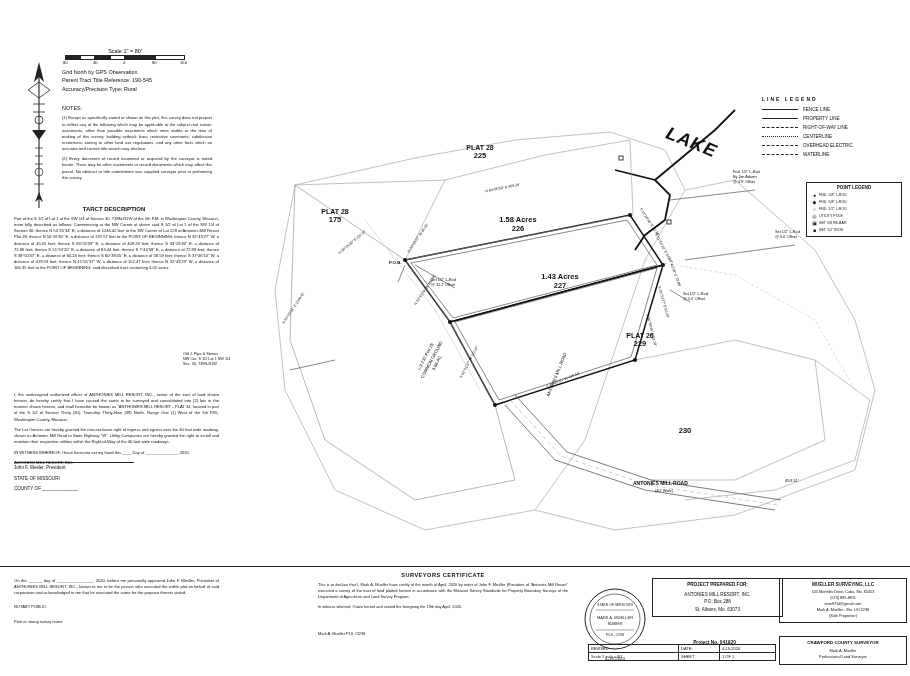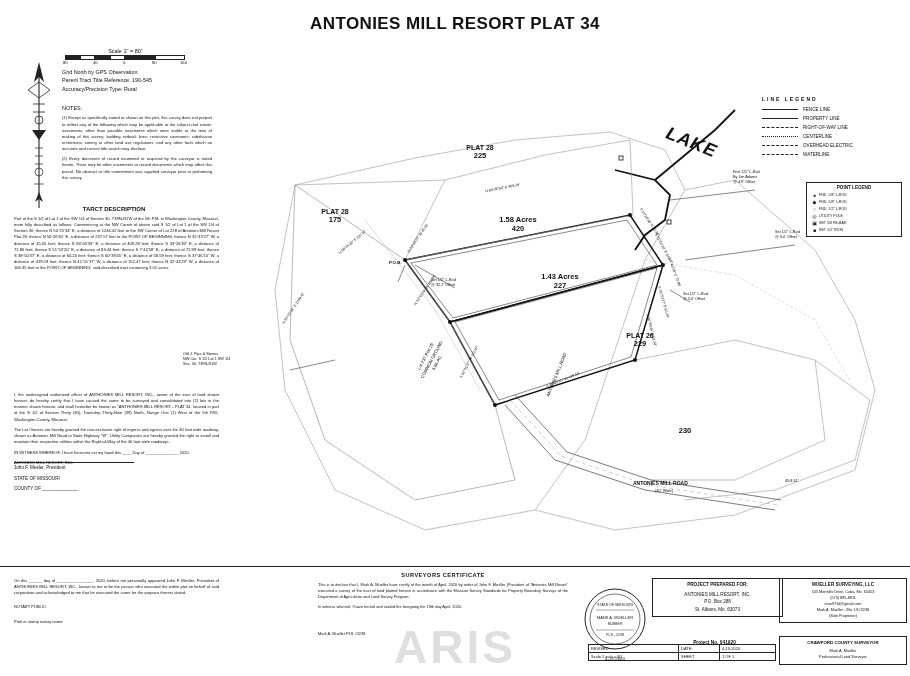--- a/index.html
+++ b/index.html
@@ -129,21 +129,20 @@
     left: 0; top: 620px; width: 910px; text-align: center;
     font-size: 46px; font-weight: bold; color: rgba(150,150,150,0.30);
     letter-spacing: 3px; pointer-events: none;
   }
 </style>
 </head>
 <body>
 
 <div class="sheet">
 
-  <div class="abs title-main">ANTONIES MILL RESORT PLAT 34</div>
 
   <div class="abs scale-box">
     <div class="scale-label">Scale 1" = 80'</div>
     <div class="scale-bar">
       <div class="scale-seg dark" style="left:0;width:15px;"></div>
       <div class="scale-seg" style="left:15px;width:15px;"></div>
       <div class="scale-seg dark" style="left:30px;width:15px;"></div>
       <div class="scale-seg" style="left:45px;width:15px;"></div>
       <div class="scale-seg dark" style="left:60px;width:30px;"></div>
       <div class="scale-seg" style="left:90px;width:30px;"></div>
@@ -341,21 +340,21 @@
       <div>PLAT 26</div>
       <div class="num">229</div>
     </div>
     <div class="abs lot" style="left:450px; top:366px; width:40px;">
       <div class="num">230</div>
     </div>
 
     
     <div class="abs acre" style="left:258px; top:155px; width:90px;">
       <div>1.58 Acres</div>
-      <div>420</div>
+      <div>226</div>
     </div>
     <div class="abs acre" style="left:300px; top:212px; width:90px;">
       <div>1.43 Acres</div>
       <div>227</div>
     </div>
 
     
     <div class="abs" style="left:172px; top:290px; width:90px; font-size:4.4px; line-height:1.5; text-align:center; transform:rotate(-62deg); white-space:pre-line;">Lot 237 Plat 28
 COMMON GROUND
 3.86 AC.</div>
@@ -454,15 +453,14 @@
       <div class="c" style="width:38px;">DATE:</div>
       <div class="c" style="width:54px;">4-19-2020</div>
     </div>
     <div class="r">
       <div class="c" style="width:90px;">Scale 1 inch = 80'</div>
       <div class="c" style="width:38px;">SHEET</div>
       <div class="c" style="width:54px;">1 OF 1</div>
     </div>
   </div>
 
-  <div class="abs watermark">ARIS</div>
 
 </div>
 
 </body></html>

